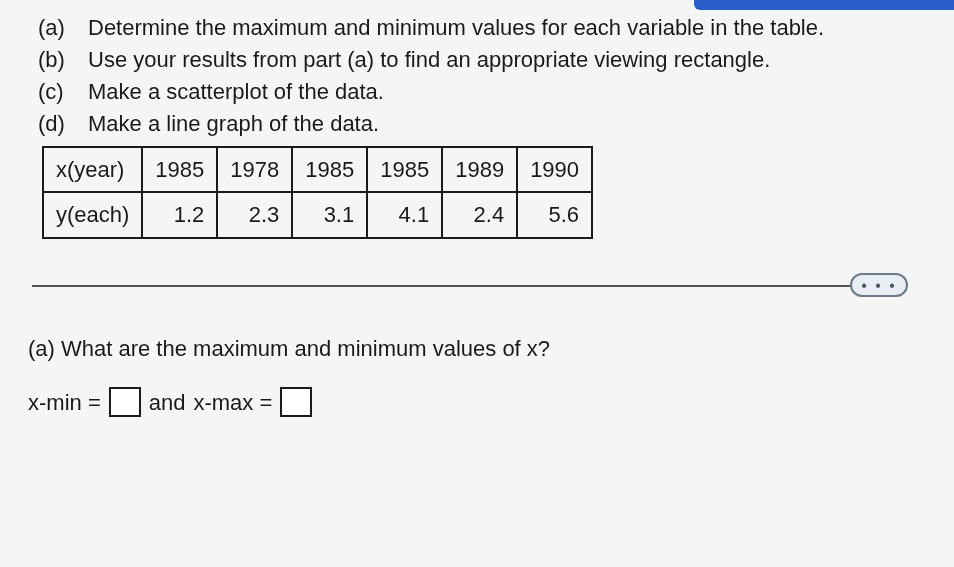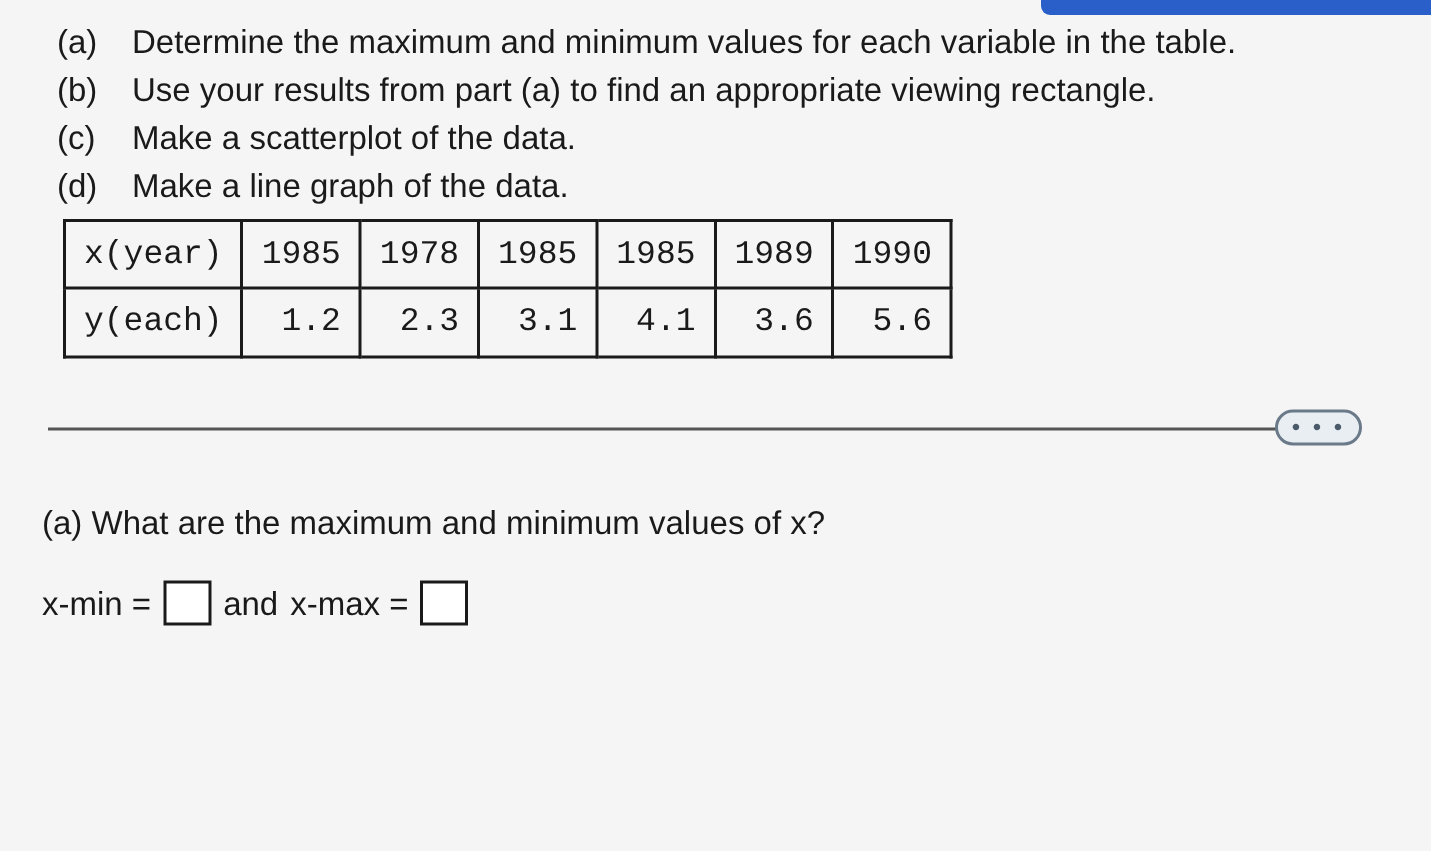--- a/index.html
+++ b/index.html
@@ -20,21 +20,20 @@
       background: #2a5fc9;
       border-bottom-left-radius: 6px;
     }
     .question-list { padding-left: 10px; }
     .q-item { display: flex; gap: 10px; }
     .q-label { min-width: 40px; }
     table.data {
       border-collapse: collapse;
       margin-top: 6px;
       margin-left: 14px;
-      font-family: Liberation Mono, monospace;
     }
     table.data td {
       border: 2px solid #1a1a1a;
       padding: 6px 12px;
       font-size: 22px;
       text-align: right;
       min-width: 72px;
     }
     table.data td.label { text-align: left; min-width: 96px; }
     .divider-row {
@@ -108,21 +107,21 @@
     <td>1985</td>
     <td>1989</td>
     <td>1990</td>
   </tr>
   <tr>
     <td class="label">y(each)</td>
     <td>1.2</td>
     <td>2.3</td>
     <td>3.1</td>
     <td>4.1</td>
-    <td>3.6</td>
+    <td>2.4</td>
     <td>5.6</td>
   </tr>
 </tbody>
   </table>
 
 <div class="divider-row">
   <div class="divider-line"></div>
   <div class="ellipsis-pill">
     <span>• • •</span>
   </div>

